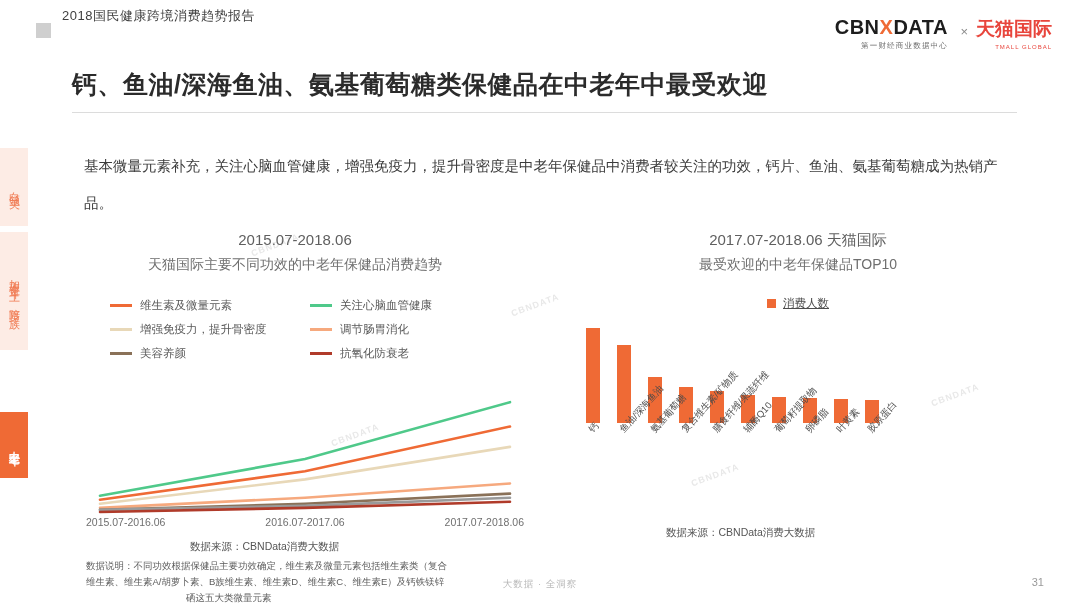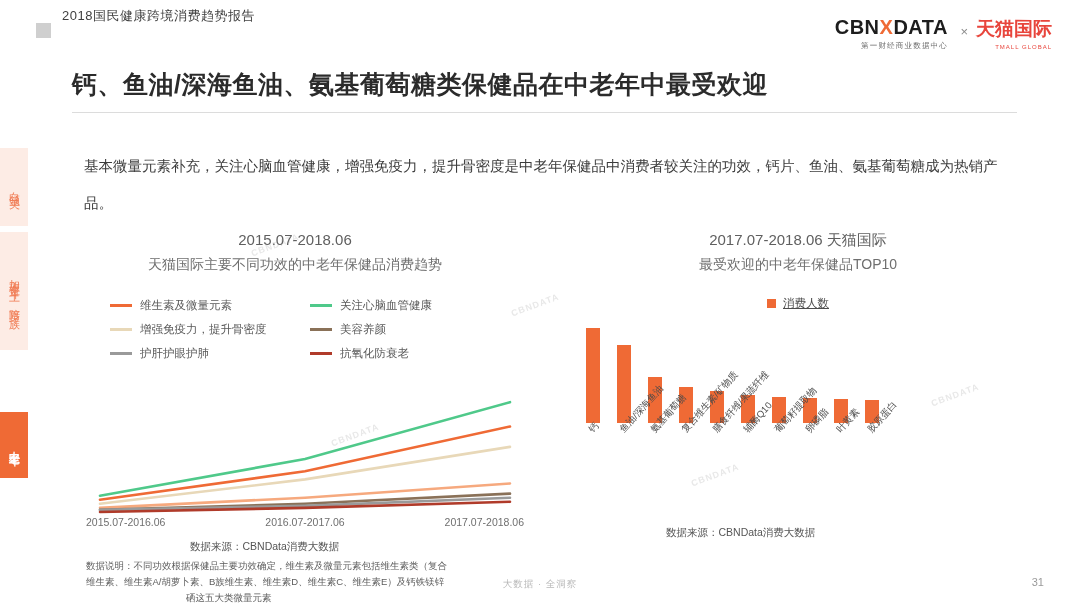--- a/index.html
+++ b/index.html
@@ -191,26 +191,26 @@
       </div>
     <div class="lg">
         <span class="sw" style="background: rgb(79, 201, 138);"></span>
         <span>关注心脑血管健康</span>
       </div>
     <div class="lg">
         <span class="sw" style="background: rgb(232, 216, 184);"></span>
         <span>增强免疫力，提升骨密度</span>
       </div>
     <div class="lg">
+        <span class="sw" style="background: rgb(246, 169, 126);"></span>
+        <span>调节肠胃消化</span>
+      </div>
+    <div class="lg">
         <span class="sw" style="background: rgb(138, 113, 88);"></span>
         <span>美容养颜</span>
-      </div>
-    <div class="lg">
-        <span class="sw" style="background: rgb(154, 154, 154);"></span>
-        <span>护肝护眼护肺</span>
       </div>
     <div class="lg">
         <span class="sw" style="background: rgb(176, 59, 42);"></span>
         <span>抗氧化防衰老</span>
       </div>
   </div>
 
   <div class="line-wrap">
     <svg id="lineSvg" width="450" height="130" viewBox="0 0 450 130">
         <polyline points="20,111.73333333333333 225,83.26666666666668 430,38.533333333333346" fill="none" stroke="#ef6a35" stroke-width="2.6" stroke-linecap="round"></polyline>

